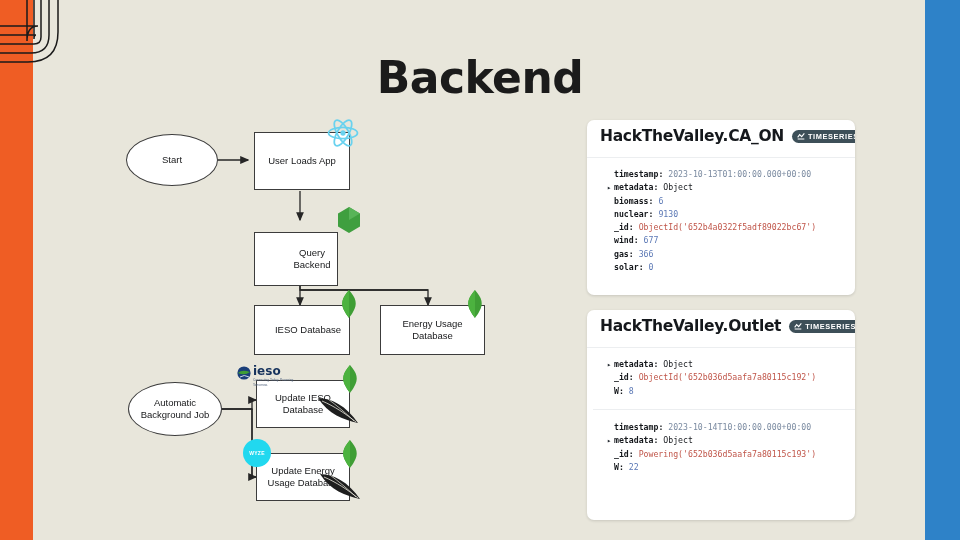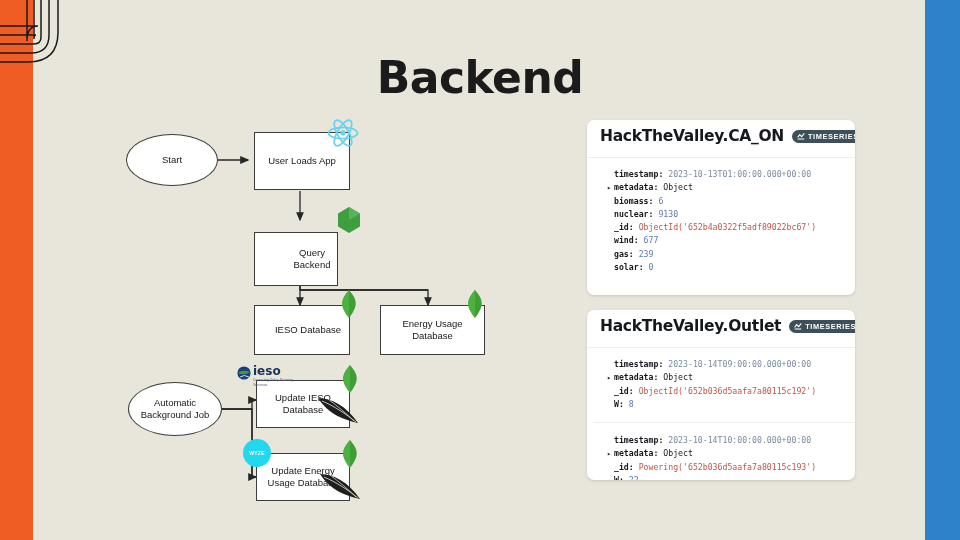--- a/index.html
+++ b/index.html
@@ -211,40 +211,39 @@
       </span>
     </div>
     <div class="panel-body">
       <div class="doc">
         <div class="row"><span class="indent"></span><span class="k">timestamp</span><span class="k">: </span><span class="v-str">2023-10-13T01:00:00.000+00:00</span></div>
         <div class="row"><span class="caret">▸</span><span class="k">metadata</span><span class="k">: </span><span class="v-obj">Object</span></div>
         <div class="row"><span class="indent"></span><span class="k">biomass</span><span class="k">: </span><span class="v-num">6</span></div>
         <div class="row"><span class="indent"></span><span class="k">nuclear</span><span class="k">: </span><span class="v-num">9130</span></div>
         <div class="row"><span class="indent"></span><span class="k">_id</span><span class="k">: </span><span class="v-oid">ObjectId('652b4a0322f5adf89022bc67')</span></div>
         <div class="row"><span class="indent"></span><span class="k">wind</span><span class="k">: </span><span class="v-num">677</span></div>
-        <div class="row"><span class="indent"></span><span class="k">gas</span><span class="k">: </span><span class="v-num">239</span></div>
+        <div class="row"><span class="indent"></span><span class="k">gas</span><span class="k">: </span><span class="v-num">366</span></div>
         <div class="row"><span class="indent"></span><span class="k">solar</span><span class="k">: </span><span class="v-num">0</span></div>
       </div>
     </div>
   </div>
 
-  <div class="panel" style="left:587px;top:310px;width:268px;height:170px;">
+  <div class="panel" style="left:587px;top:310px;width:268px;height:210px;">
     <div class="panel-head">
       <span class="panel-title">HackTheValley.Outlet</span>
       <span class="pill">
         <svg style="width:8px;height:8px;" viewBox="0 0 12 12">
           <path d="M1 8 L4 4 L7 7 L11 2" stroke="#ffffff" stroke-width="1.6" fill="none"></path>
           <line x1="1" y1="10.6" x2="11" y2="10.6" stroke="#ffffff" stroke-width="1.6"></line>
         </svg>
         <span>TIMESERIES</span>
       </span>
     </div>
     <div class="panel-body">
       <div class="doc">
-        <div class="row"><span class="indent"></span><span class="k">timestamp</span><span class="k">: </span><span class="v-str">2023-10-14T09:00:00.000+00:00</span></div>
         <div class="row"><span class="caret">▸</span><span class="k">metadata</span><span class="k">: </span><span class="v-obj">Object</span></div>
         <div class="row"><span class="indent"></span><span class="k">_id</span><span class="k">: </span><span class="v-oid">ObjectId('652b036d5aafa7a80115c192')</span></div>
         <div class="row"><span class="indent"></span><span class="k">W</span><span class="k">: </span><span class="v-num">8</span></div>
       </div>
       <div class="divider"></div>
       <div class="doc">
         <div class="row"><span class="indent"></span><span class="k">timestamp</span><span class="k">: </span><span class="v-str">2023-10-14T10:00:00.000+00:00</span></div>
         <div class="row"><span class="caret">▸</span><span class="k">metadata</span><span class="k">: </span><span class="v-obj">Object</span></div>
         <div class="row"><span class="indent"></span><span class="k">_id</span><span class="k">: </span><span class="v-oid">Powering('652b036d5aafa7a80115c193')</span></div>
         <div class="row"><span class="indent"></span><span class="k">W</span><span class="k">: </span><span class="v-num">22</span></div>

